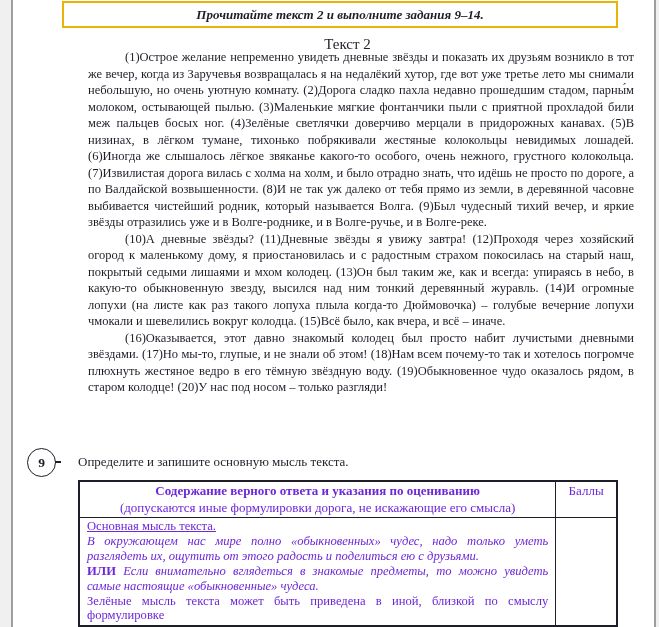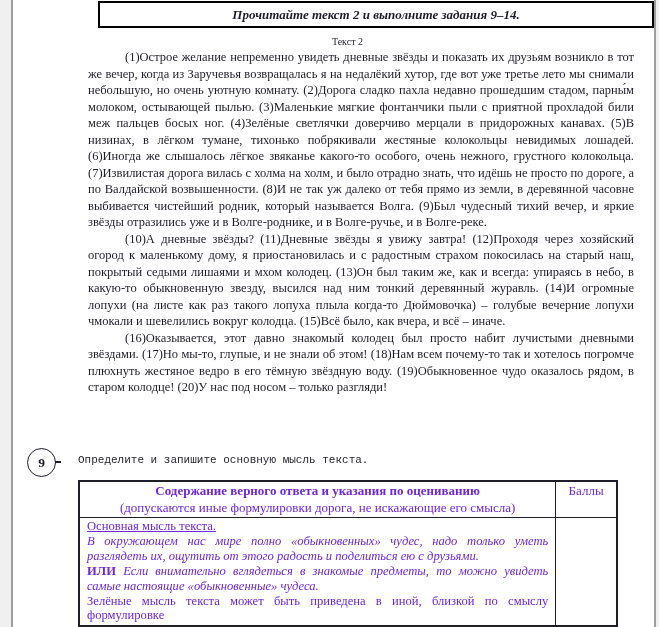--- a/index.html
+++ b/index.html
@@ -8,46 +8,46 @@
     overflow:hidden; font-family:"Liberation Serif","DejaVu Serif",serif;
     color:#1e1e28;
   }
   .edge-shade-left  { position:absolute; left:0; top:0; width:11px; height:627px; background:#f0f0f0; }
   .edge-line-left   { position:absolute; left:11px; top:0; width:2px; height:627px; background:#9d9da2; }
   .edge-line-right  { position:absolute; left:654px; top:0; width:2px; height:627px; background:#9d9da2; }
   .edge-shade-right { position:absolute; left:656px; top:0; width:3px; height:627px; background:#f0f0f0; }
 
   .instruction-box {
     position:absolute; left:62px; top:1px; width:556px; height:27px;
-    border:2px solid #000000; box-sizing:border-box;
+    border:2px solid #eab308; box-sizing:border-box;
     display:flex; align-items:center; justify-content:center;
-    font-weight:bold; font-style:italic; font-size:13px;margin-left:36px;
+    font-weight:bold; font-style:italic; font-size:13px;
   }
 
   .text-title {
     position:absolute; left:75px; top:36px; width:545px;
-    text-align:center; font-size:10px;
+    text-align:center; font-size:15px;
   }
 
   .text-body {
     position:absolute; left:88px; top:49px; width:546px;
     font-size:12.5px; line-height:16.5px; text-align:justify;
   }
   .text-body p { margin:0; text-indent:37px; }
   .attribution { text-align:right; font-style:italic; margin-top:3px; }
 
   .question-badge {
     position:absolute; left:27px; top:448px; width:29px; height:29px;
     border:1.6px solid #1e1e28; border-radius:50%; box-sizing:border-box;
     display:flex; align-items:center; justify-content:center;
     font-weight:bold; font-size:13.5px;
   }
   .badge-tick { position:absolute; right:-6px; top:12.4px; width:6px; height:1.6px; background:#1e1e28; }
 
-  .question-text { position:absolute; left:78px; top:454px; font-size:11px;font-family:Liberation Mono, monospace; }
+  .question-text { position:absolute; left:78px; top:454px; font-size:13px; }
 
   .scoring-table {
     position:absolute; left:78px; top:480px; width:540px;
     border-collapse:collapse; table-layout:fixed;
     border:2px solid #1e1e28; font-size:12.6px; color:#6d28d9;
   }
   .scoring-table th, .scoring-table td { border:1px solid #1e1e28; vertical-align:top; }
   .col-criteria { width:475px; }
   .col-points   { width:61px; }
   .scoring-table th { font-weight:normal; text-align:center; padding:1px 4px; line-height:16.5px; font-size:13px; }

